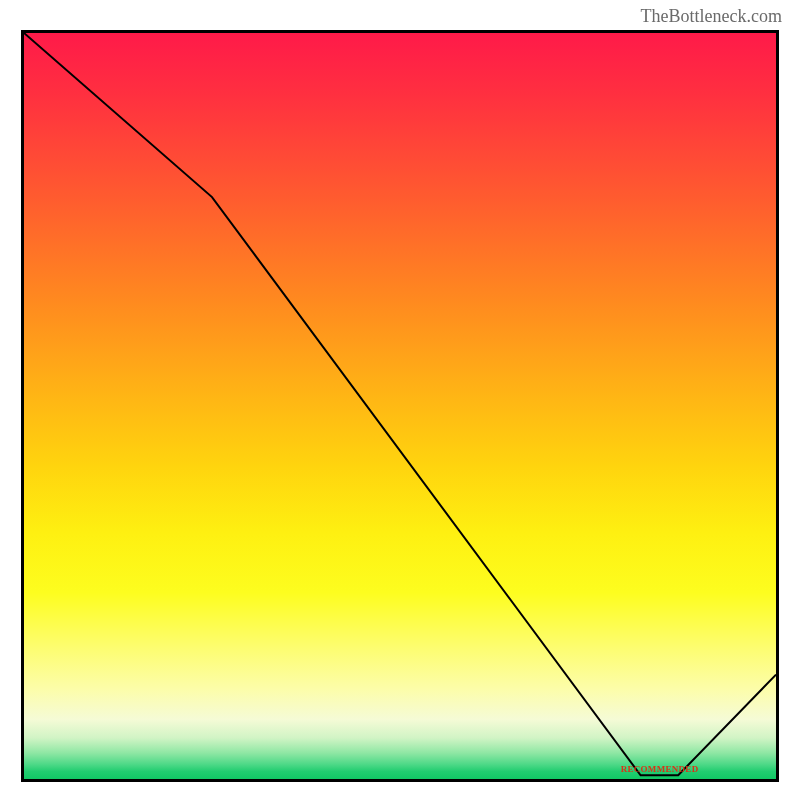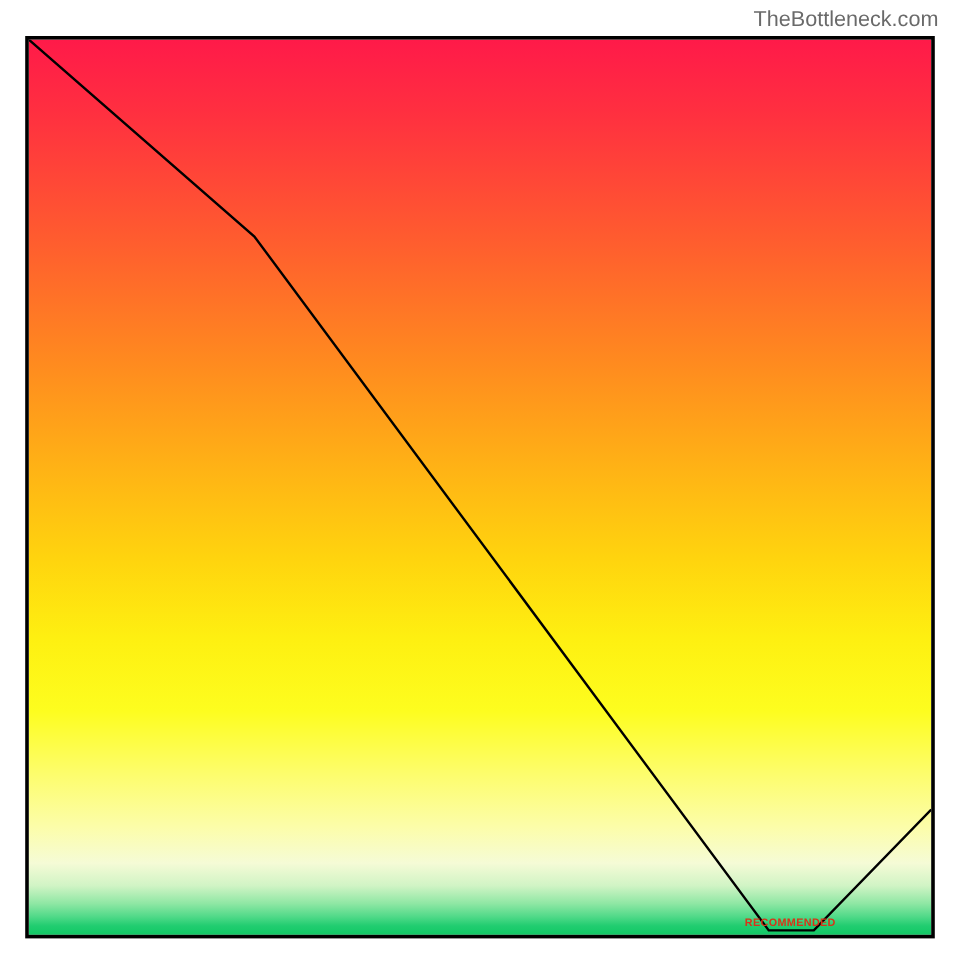--- a/index.html
+++ b/index.html
@@ -7,20 +7,21 @@
     padding: 0;
     width: 800px;
     height: 800px;
     background: #ffffff;
     font-family: Arial, sans-serif;
   }
   .container {
     width: 800px;
     height: 800px;
     position: relative;
+    font-family: Liberation Serif, serif;
   }
   .watermark {
     position: absolute;
     top: 6px;
     right: 18px;
     font-size: 18px;
     color: #6a6a6a;
     font-weight: 500;
   }
   .chart-area {

